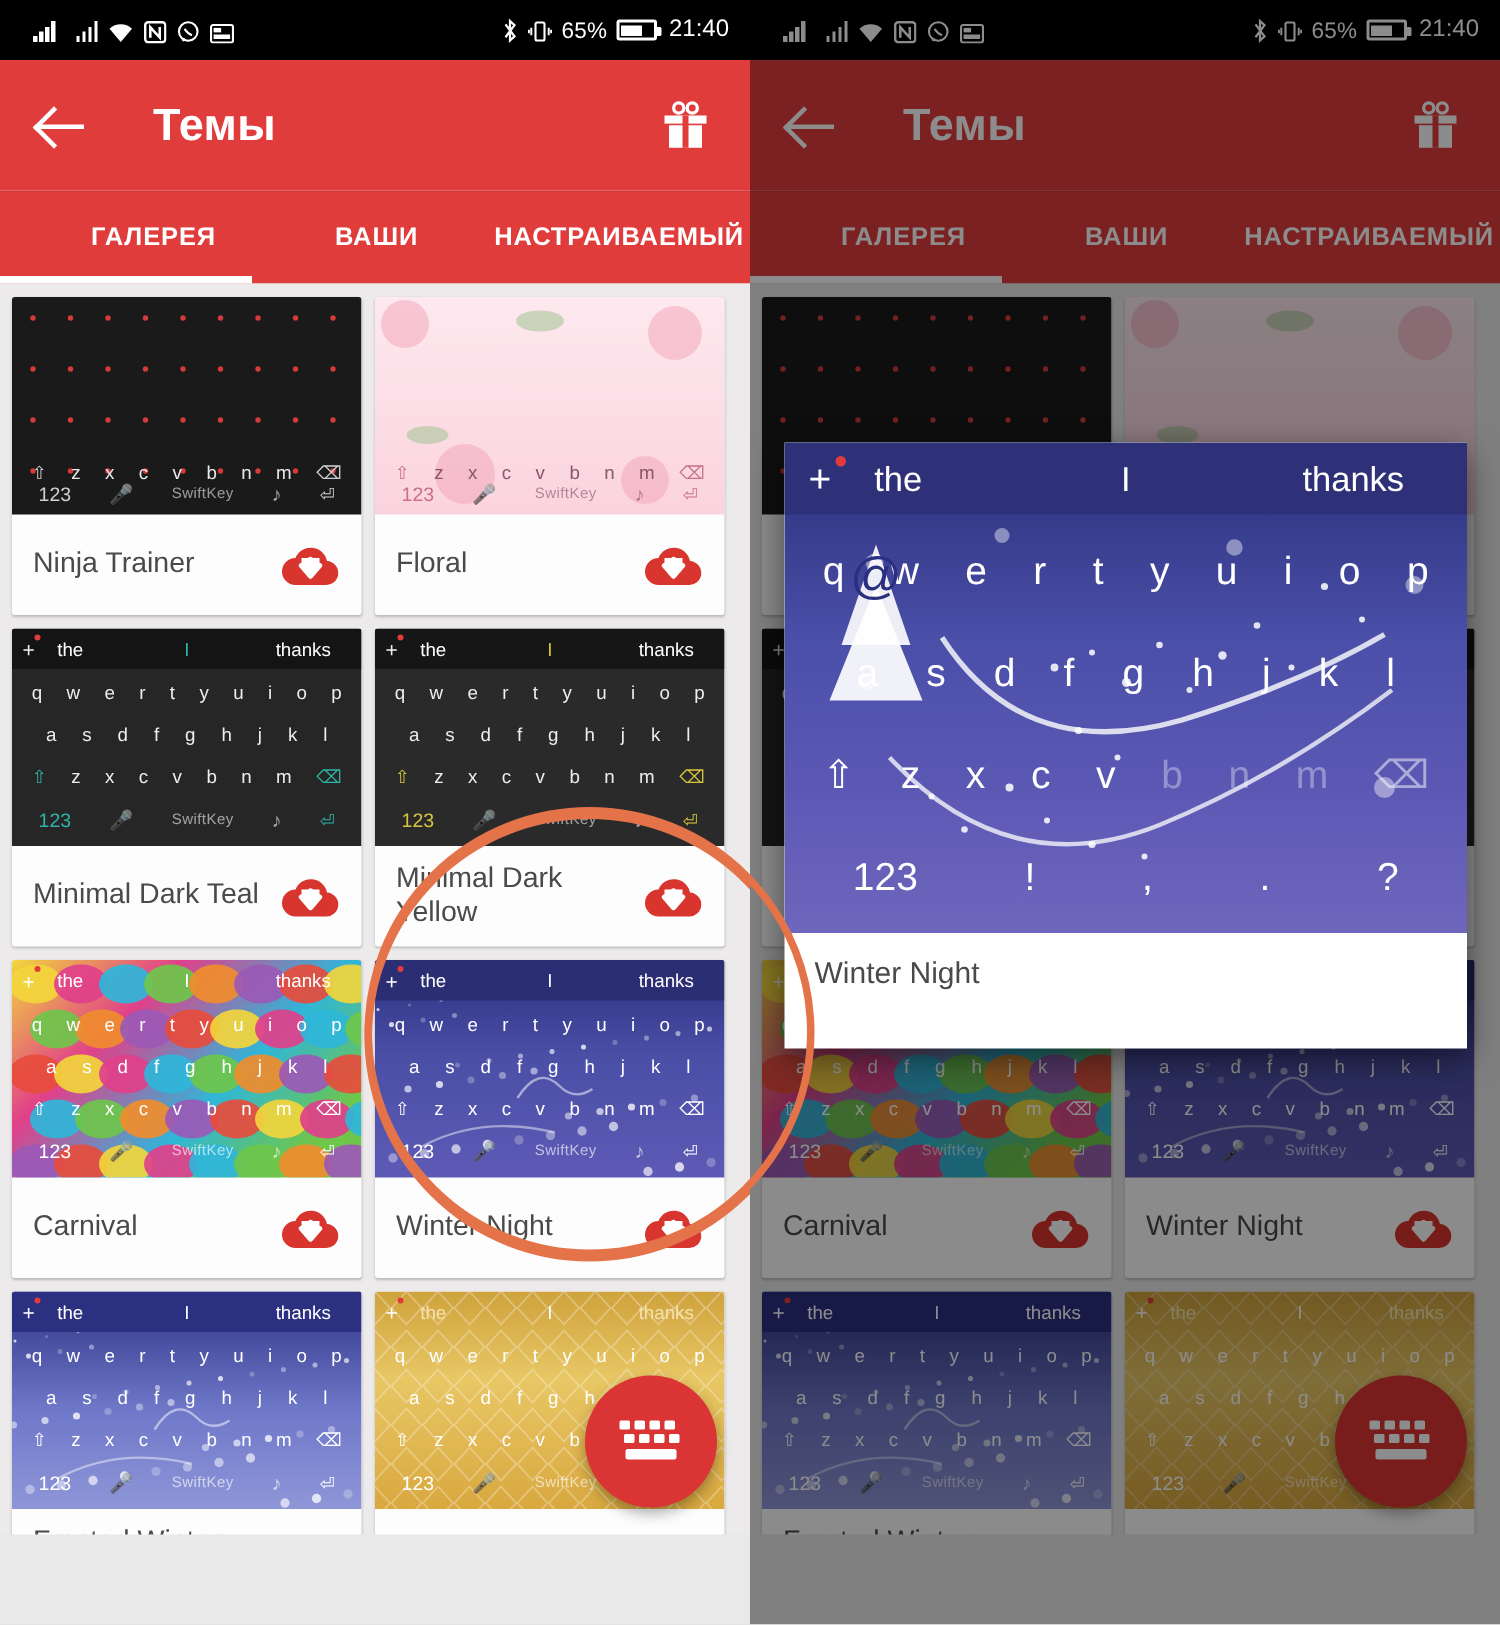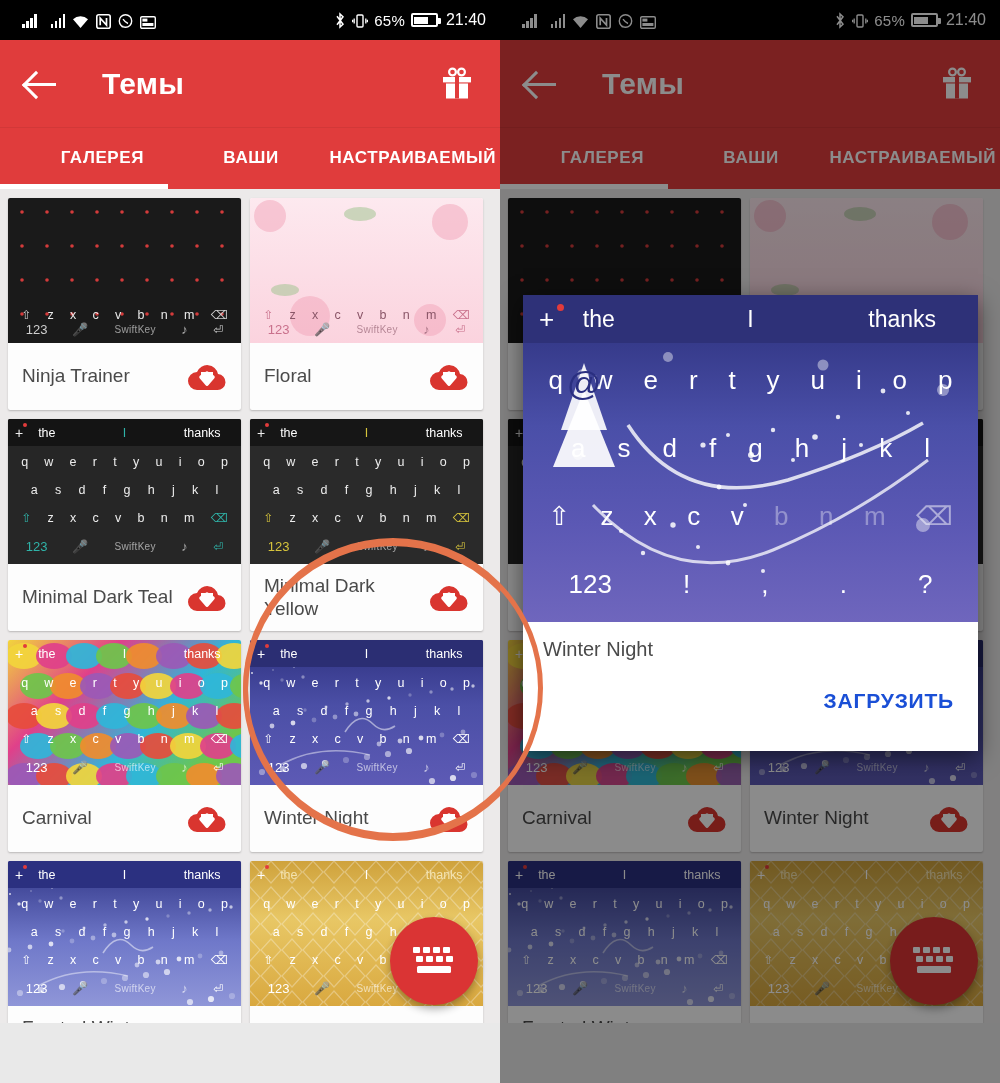--- a/index.html
+++ b/index.html
@@ -1826,20 +1826,19 @@
               <circle cx="55" cy="160" r="5"></circle>
           </g>
           <path d="M52 105 L70 105 L70 180 L52 180 Z" fill="rgba(255,255,255,.0)"></path>
           <path d="M61 68 L84 135 L38 135 Z" fill="#fff" opacity=".9"></path>
           <path d="M61 95 L92 172 L30 172 Z" fill="#fff" opacity=".92"></path>
           <text x="61" y="100" font-size="34" fill="#2a2f80" text-anchor="middle" font-family="Liberation Sans, sans-serif">@</text>
         </svg>
       </div>
       <div class="dlgtitle">Winter Night</div>
       <div class="dlgbtns">
-        <button class="dlgbtn">ЗАГРУЗИТЬ</button>
       </div>
     </div>
 
   </div>
 
   <div class="anno" style="left:243px; top:538px; width:300px; height:300px;"></div>
 </div>
 
 </body></html>

